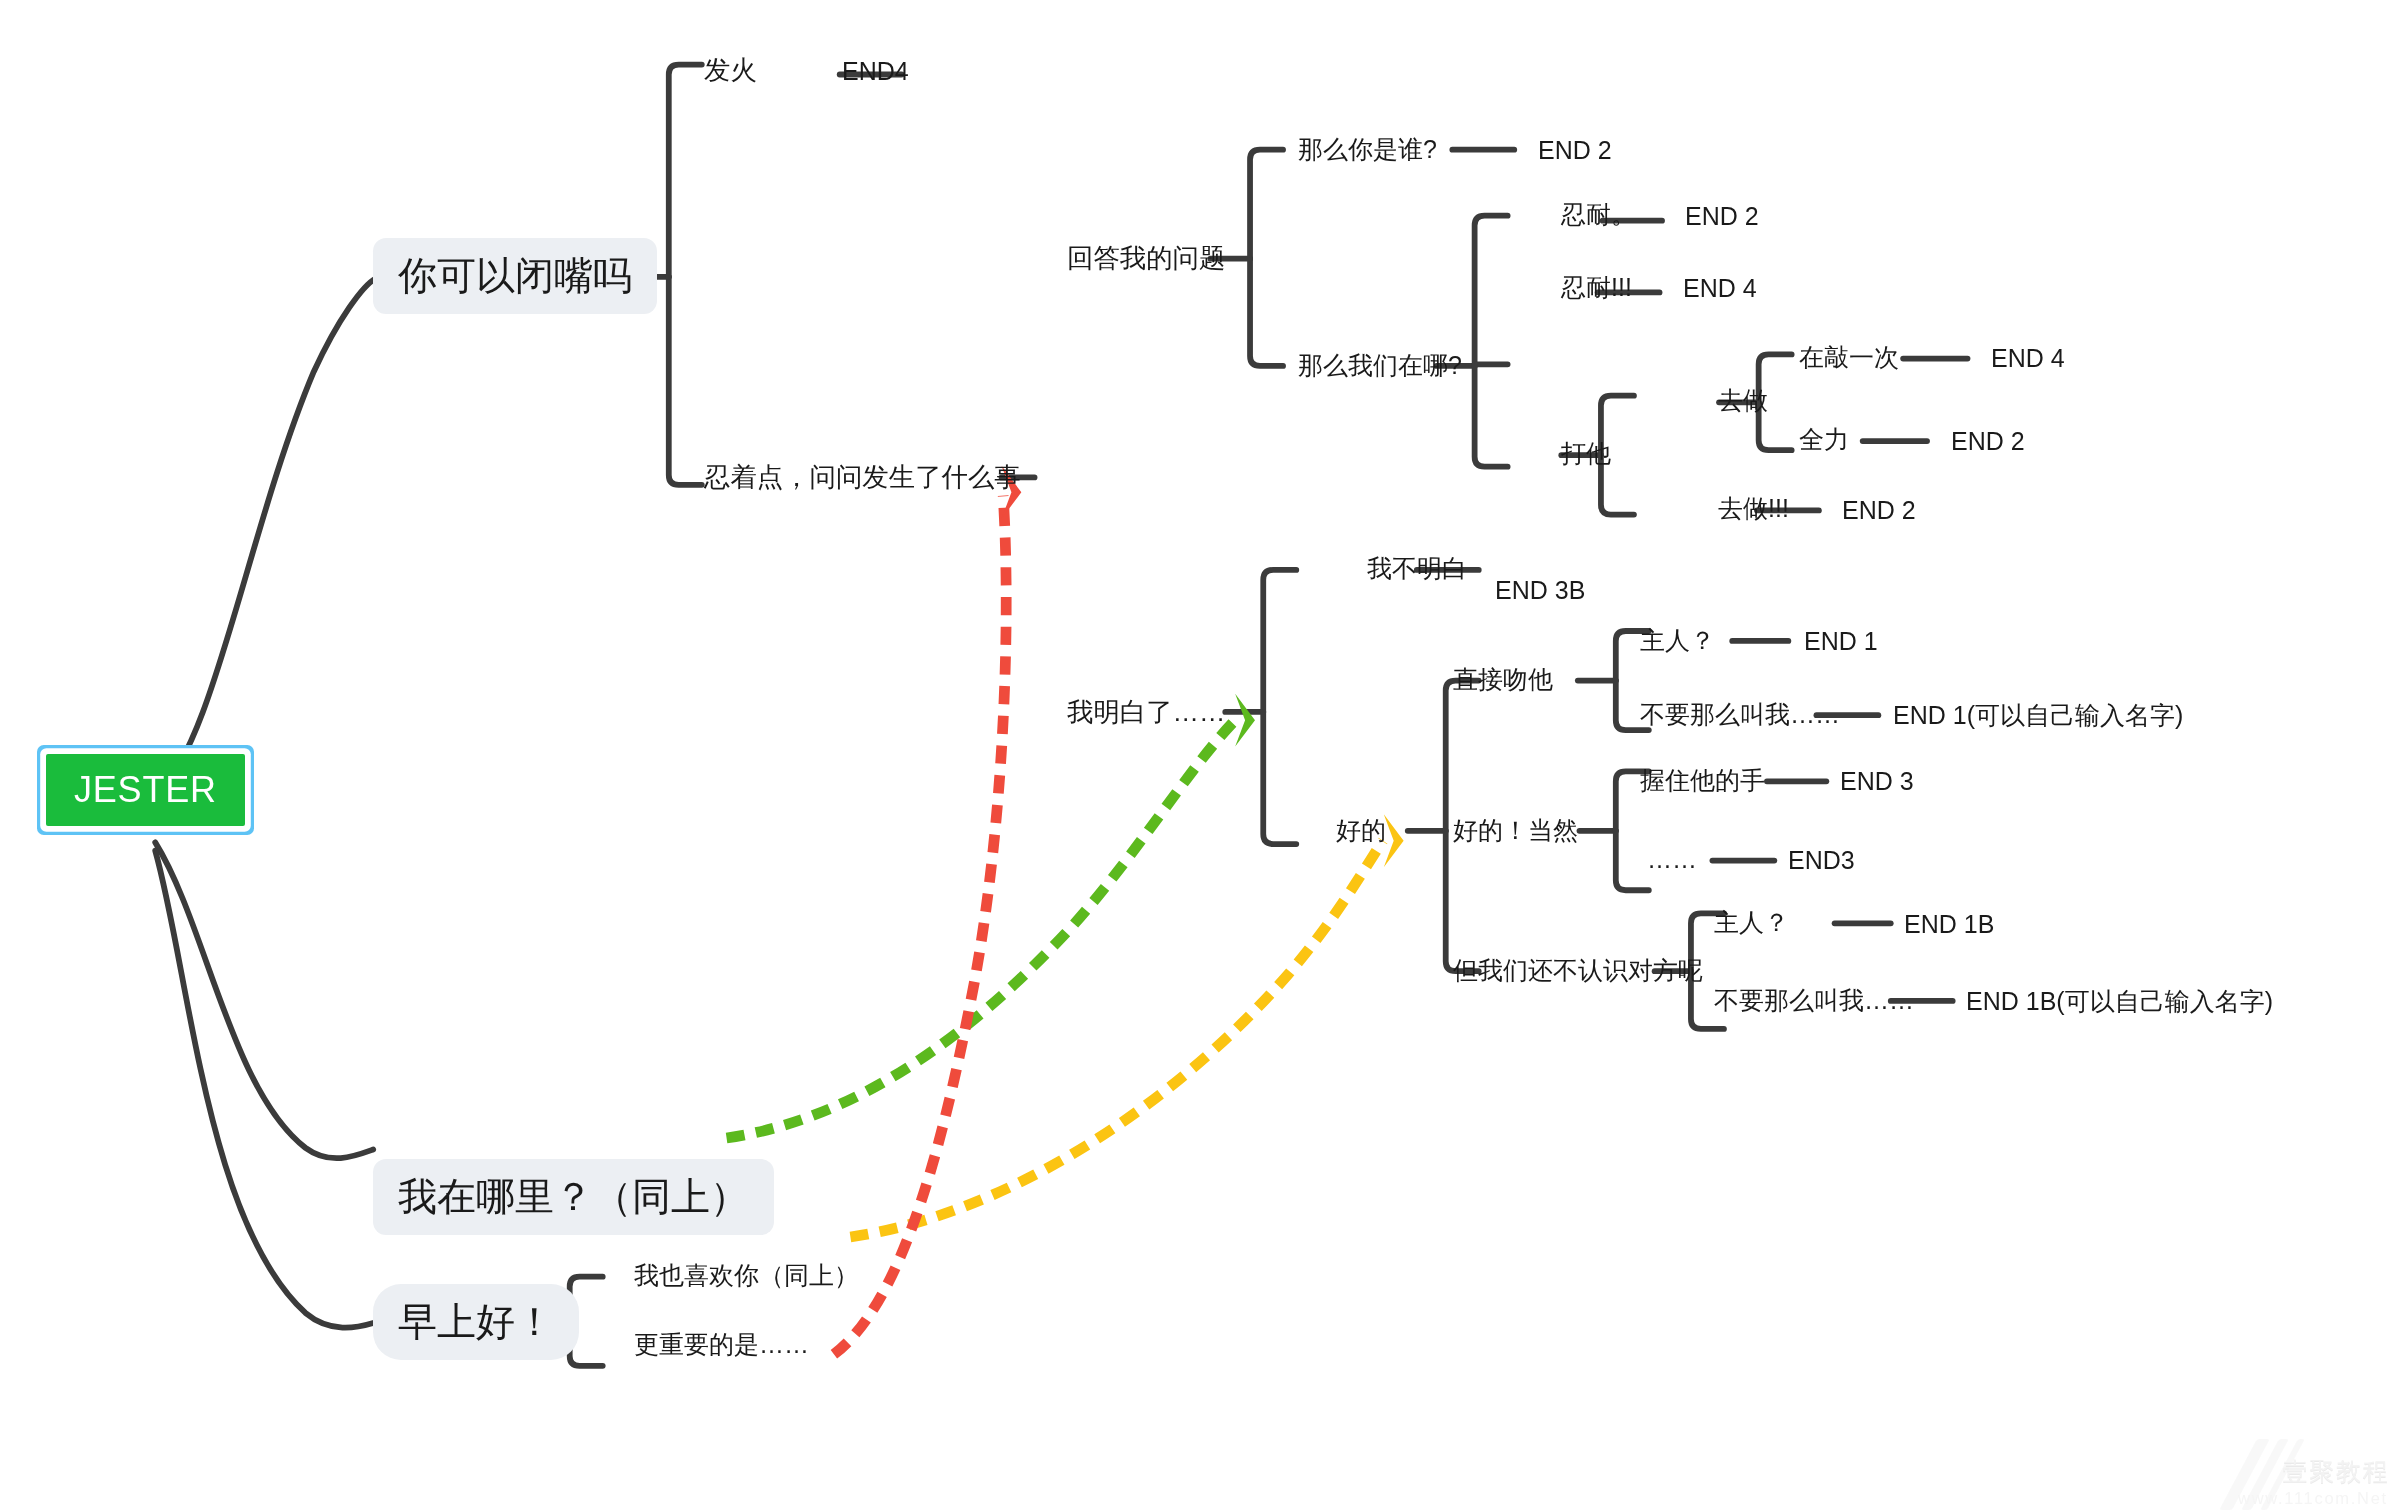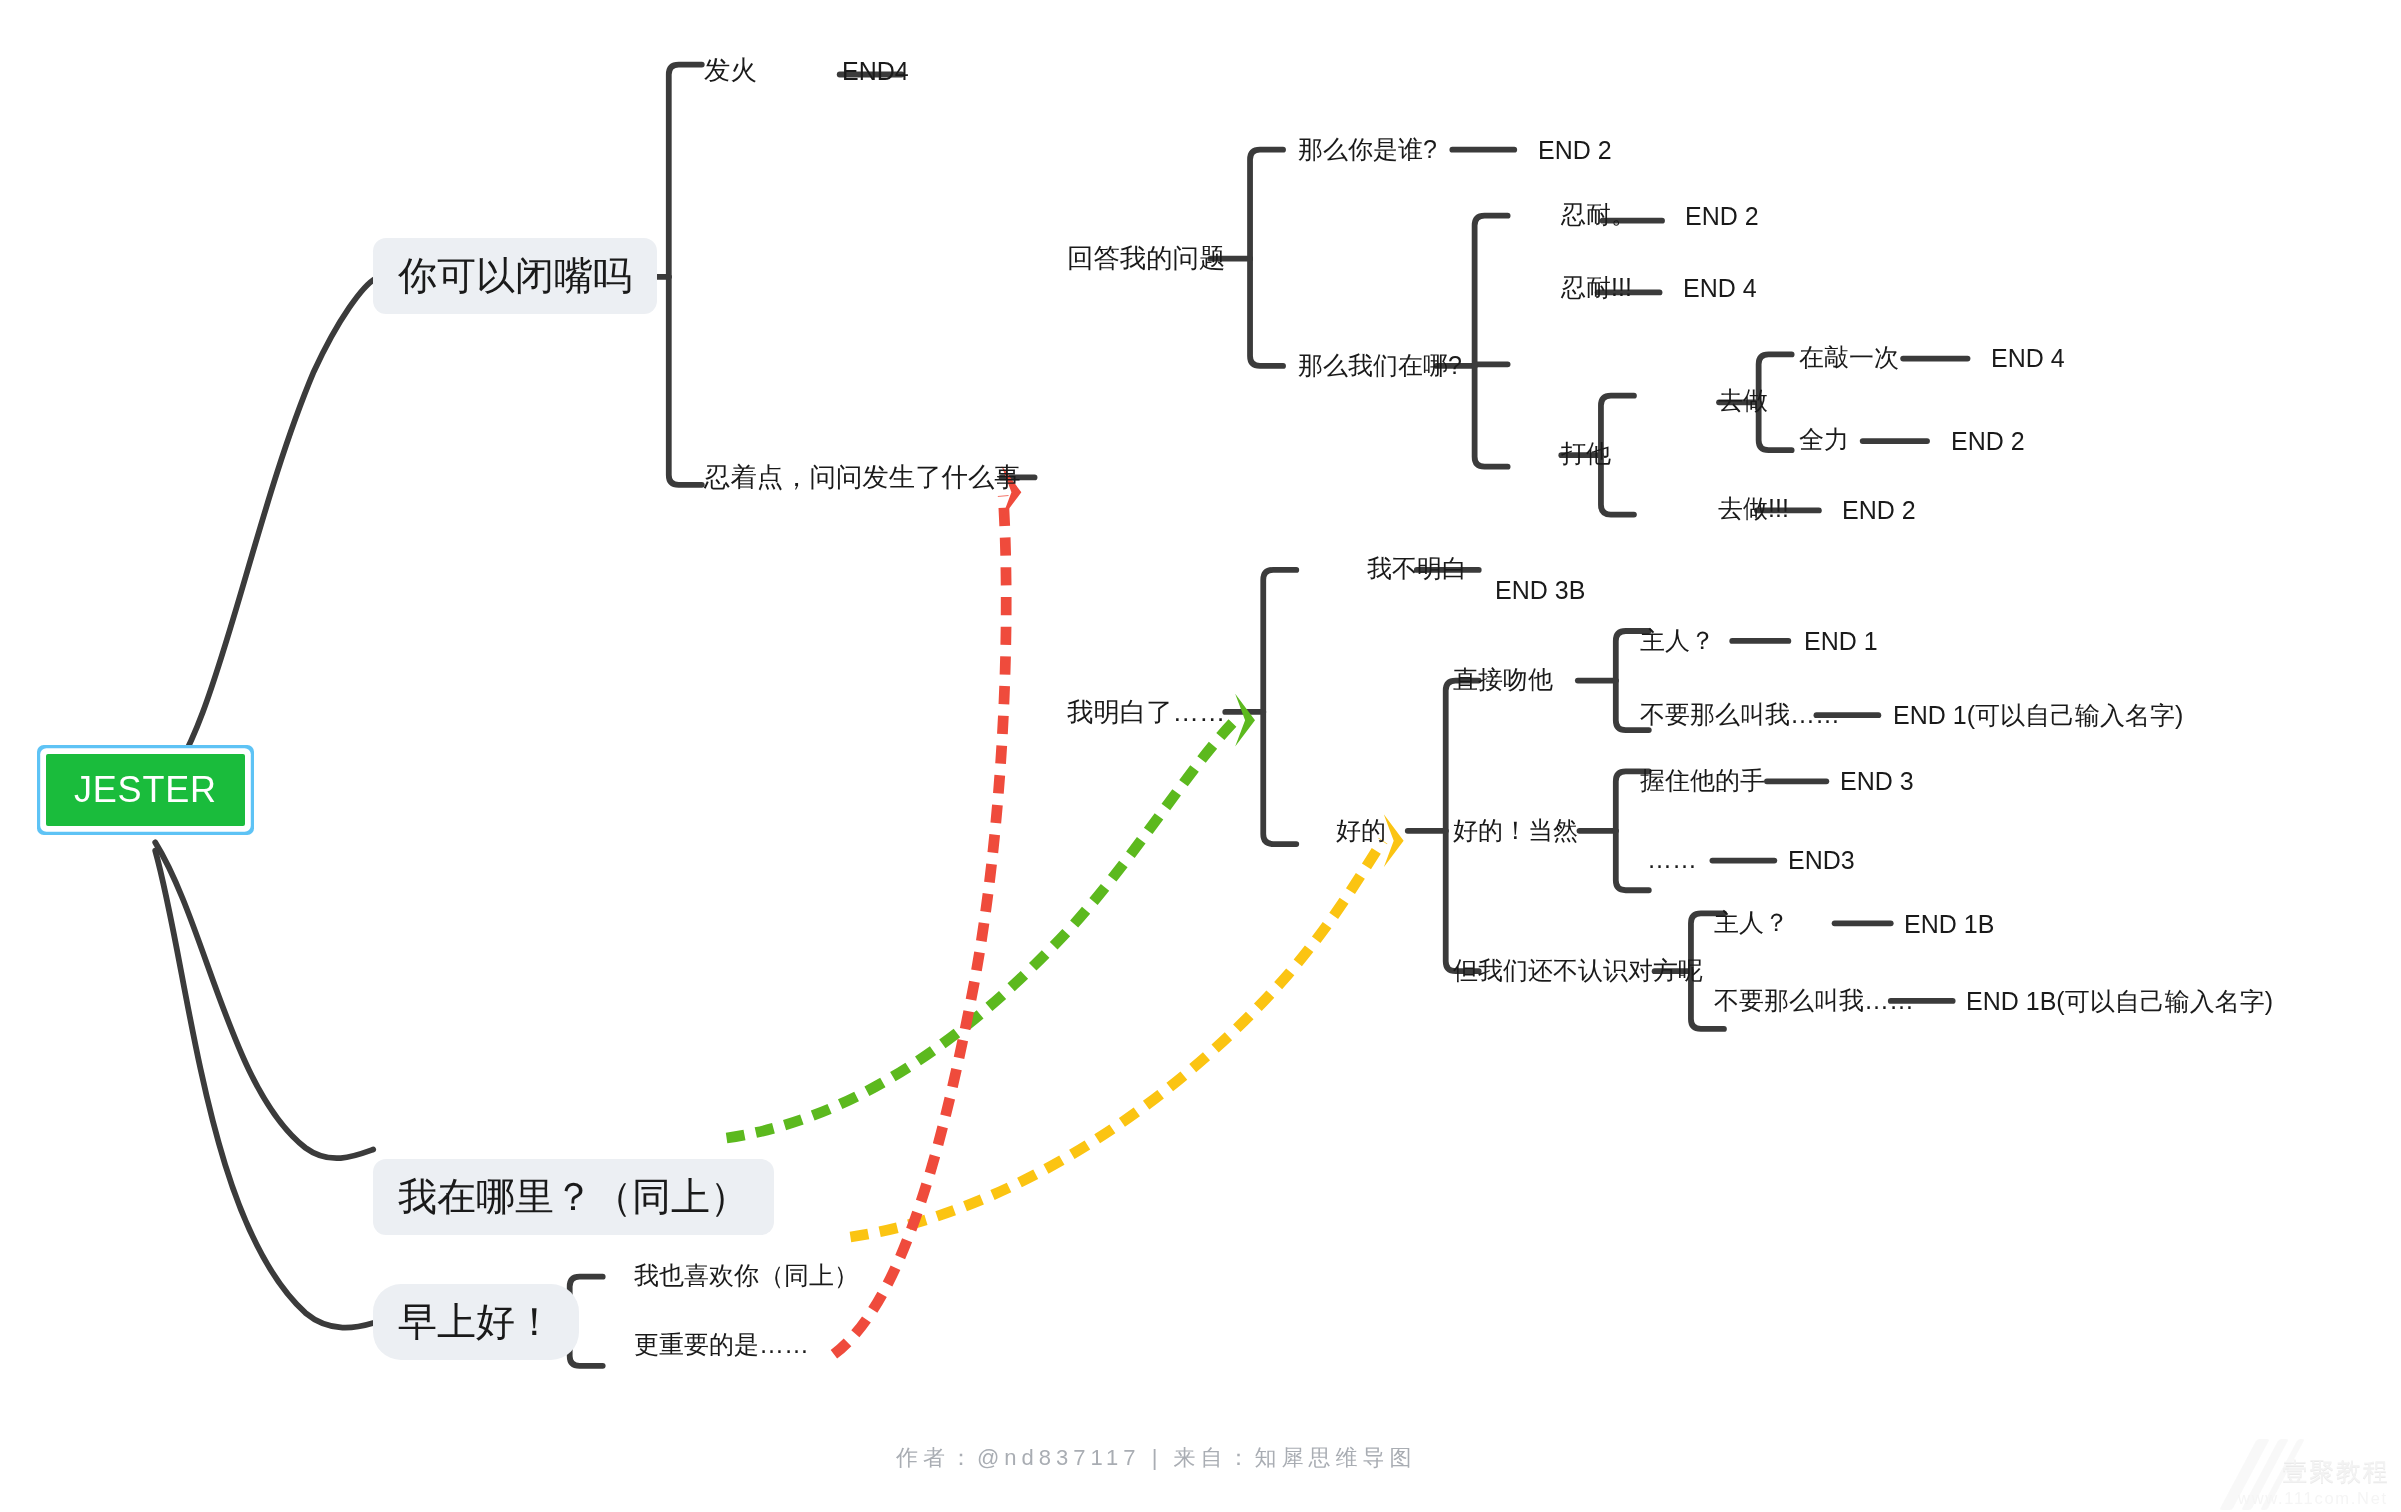--- a/index.html
+++ b/index.html
@@ -209,21 +209,20 @@
 
   <div class="node lv3" style="left:1453px;top:957px;">但我们还不认识对方呢</div>
   <div class="node lv3" style="left:1714px;top:909px;">主人？</div>
   <div class="node leaf" style="left:1904px;top:911px;">END 1B</div>
   <div class="node lv3" style="left:1714px;top:987px;">不要那么叫我……</div>
   <div class="node leaf" style="left:1966px;top:988px;">END 1B(可以自己输入名字)</div>
 
   <div class="node lv3" style="left:634px;top:1262px;">我也喜欢你（同上）</div>
   <div class="node lv3" style="left:634px;top:1331px;">更重要的是……</div>
 
-  <div class="footer" style="left:896px;top:1443px;">作者：@nd837117 | 来自：知犀思维导图</div>
 
   <div class="wm">
     <div class="wm-slash" style="left:8.3px;top:0;"></div>
     <div class="wm-slash" style="left:31px;top:0;width:10px;"></div>
     <div class="wm-slash" style="left:50px;top:0;width:6.6px;"></div>
   </div>
   <div class="wm-text">壹聚教程</div>
   <div class="wm-sub">www.111com.Net</div>
 
 </div>

